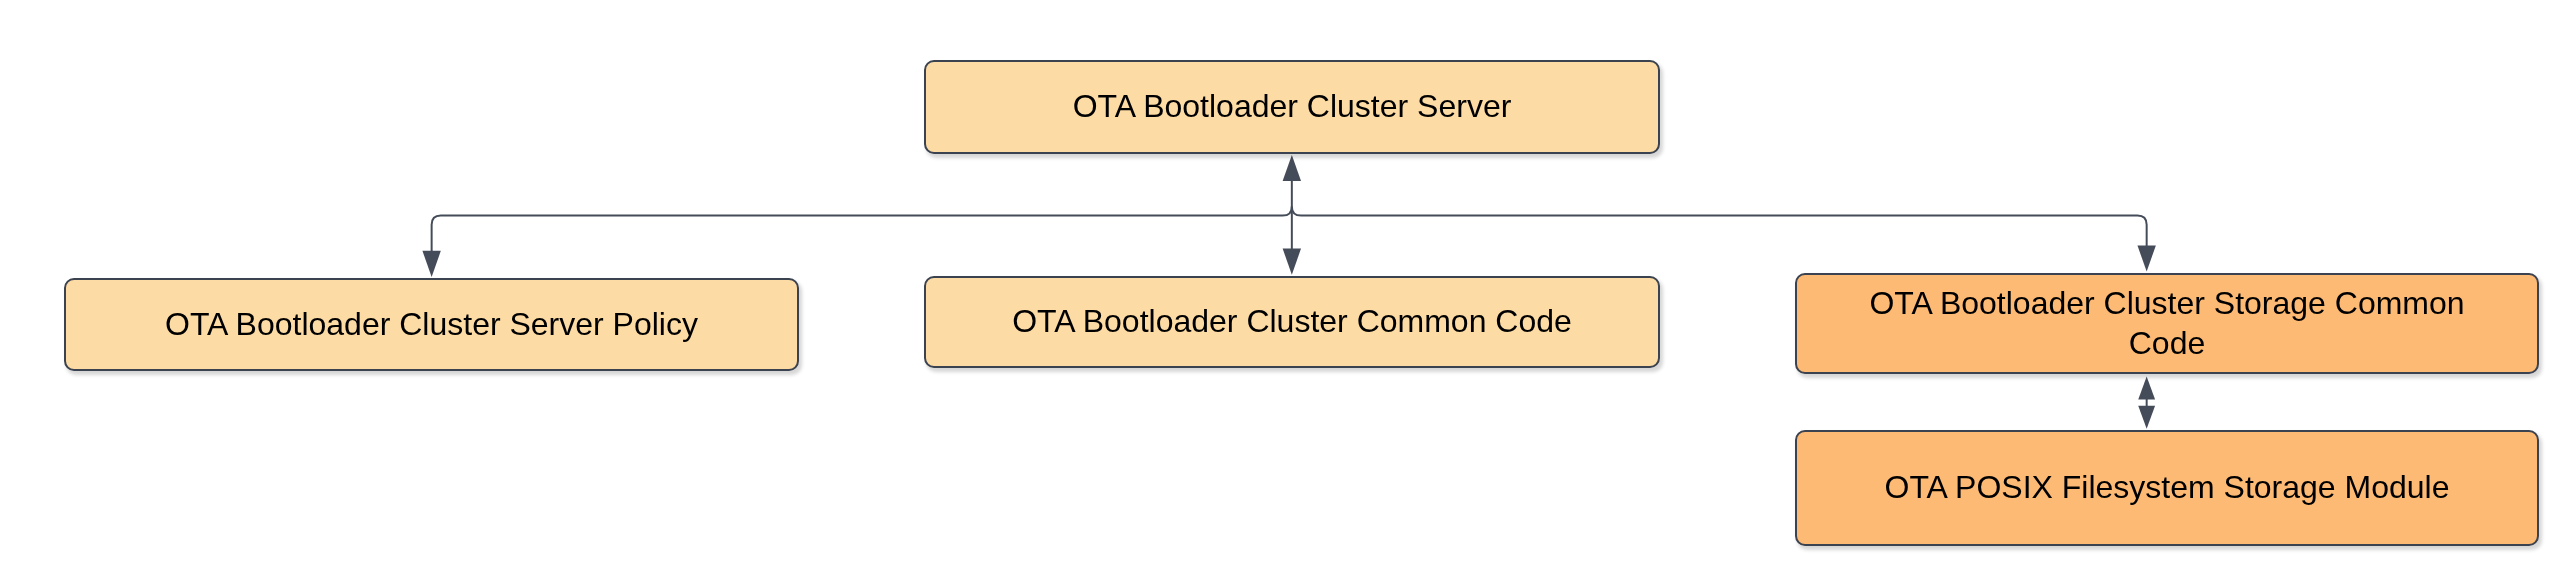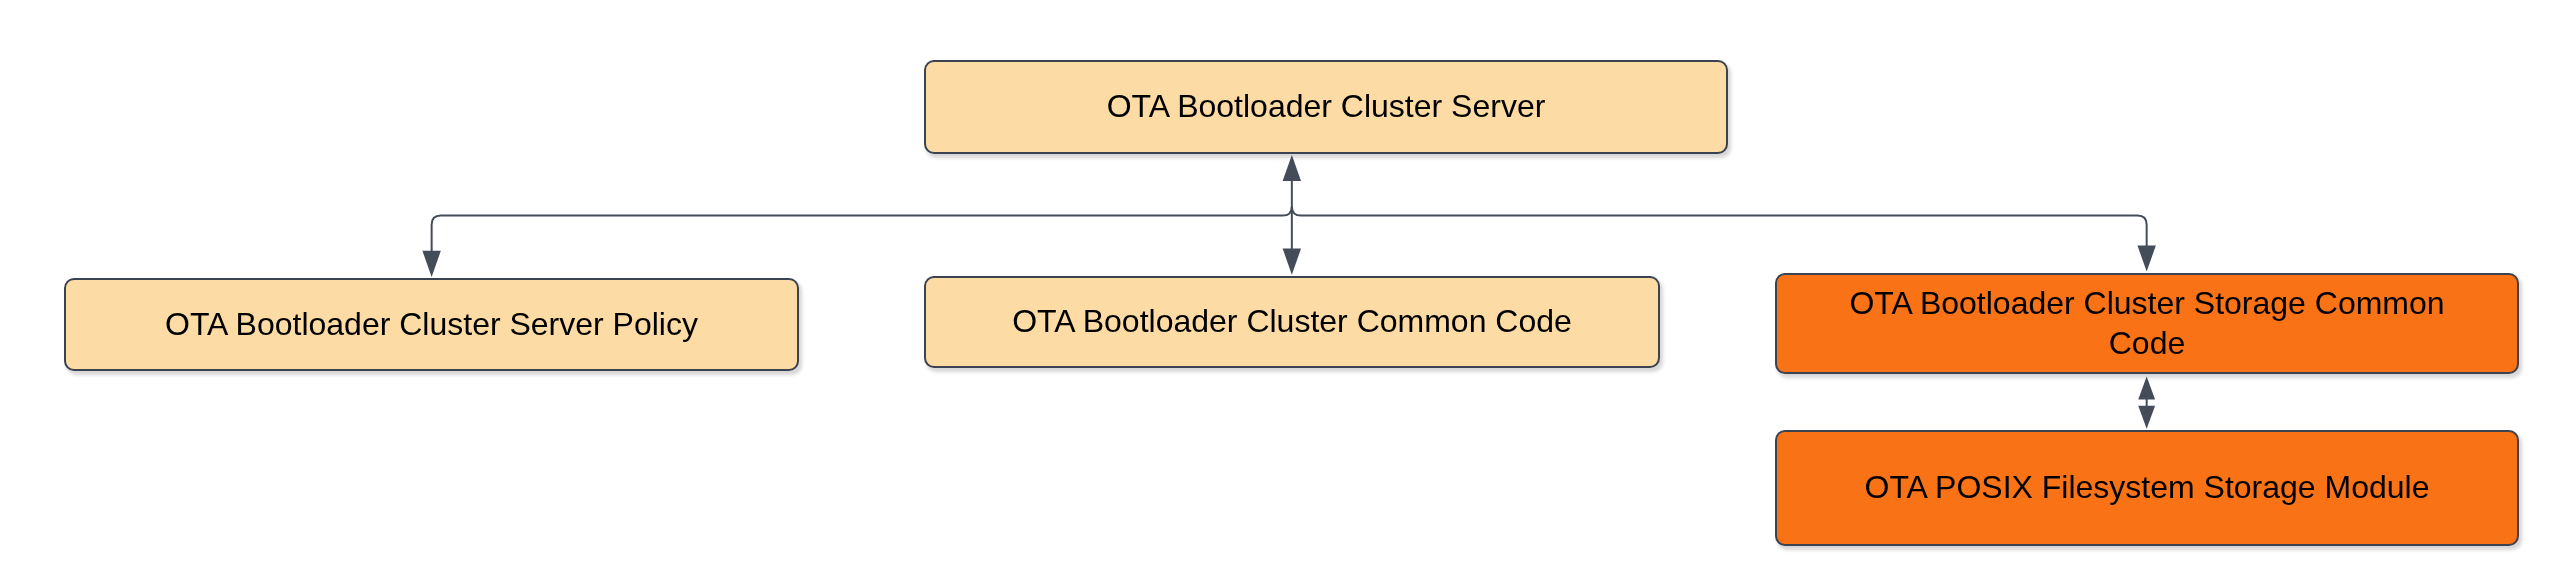--- a/index.html
+++ b/index.html
@@ -38,23 +38,23 @@
     align-items: center;
     justify-content: center;
     text-align: center;
     font-size: 32px;
     line-height: 1.22;
     color: #000000;
     padding: 6.1px 40px;
     box-shadow: 2.3px 3.1px 3.8px rgba(0,0,0,0.16);
   }
   .node.orange { background: #fcdba4; }
-  .node.green  { background: #f97316; }
+  .node.green  { background: #fdba74; margin-left: 20px; }
 
-  #node-server         { left: 924px; top:  60px; width: 804px; height: 94px; }
+  #node-server         { left: 924px; top:  60px; width: 736px; height: 94px; }
   #node-policy         { left:   64px; top: 278px; width: 735px; height: 93px; }
   #node-common         { left: 924px; top: 276px; width: 736px; height: 92px; }
   #node-storage-common { left: 1775px; top: 273px; width: 744px; height: 101px; }
   #node-posix          { left: 1775px; top: 430px; width: 744px; height: 116px; }
 </style>
 </head>
 <body>
 
 <div class="canvas">
 

